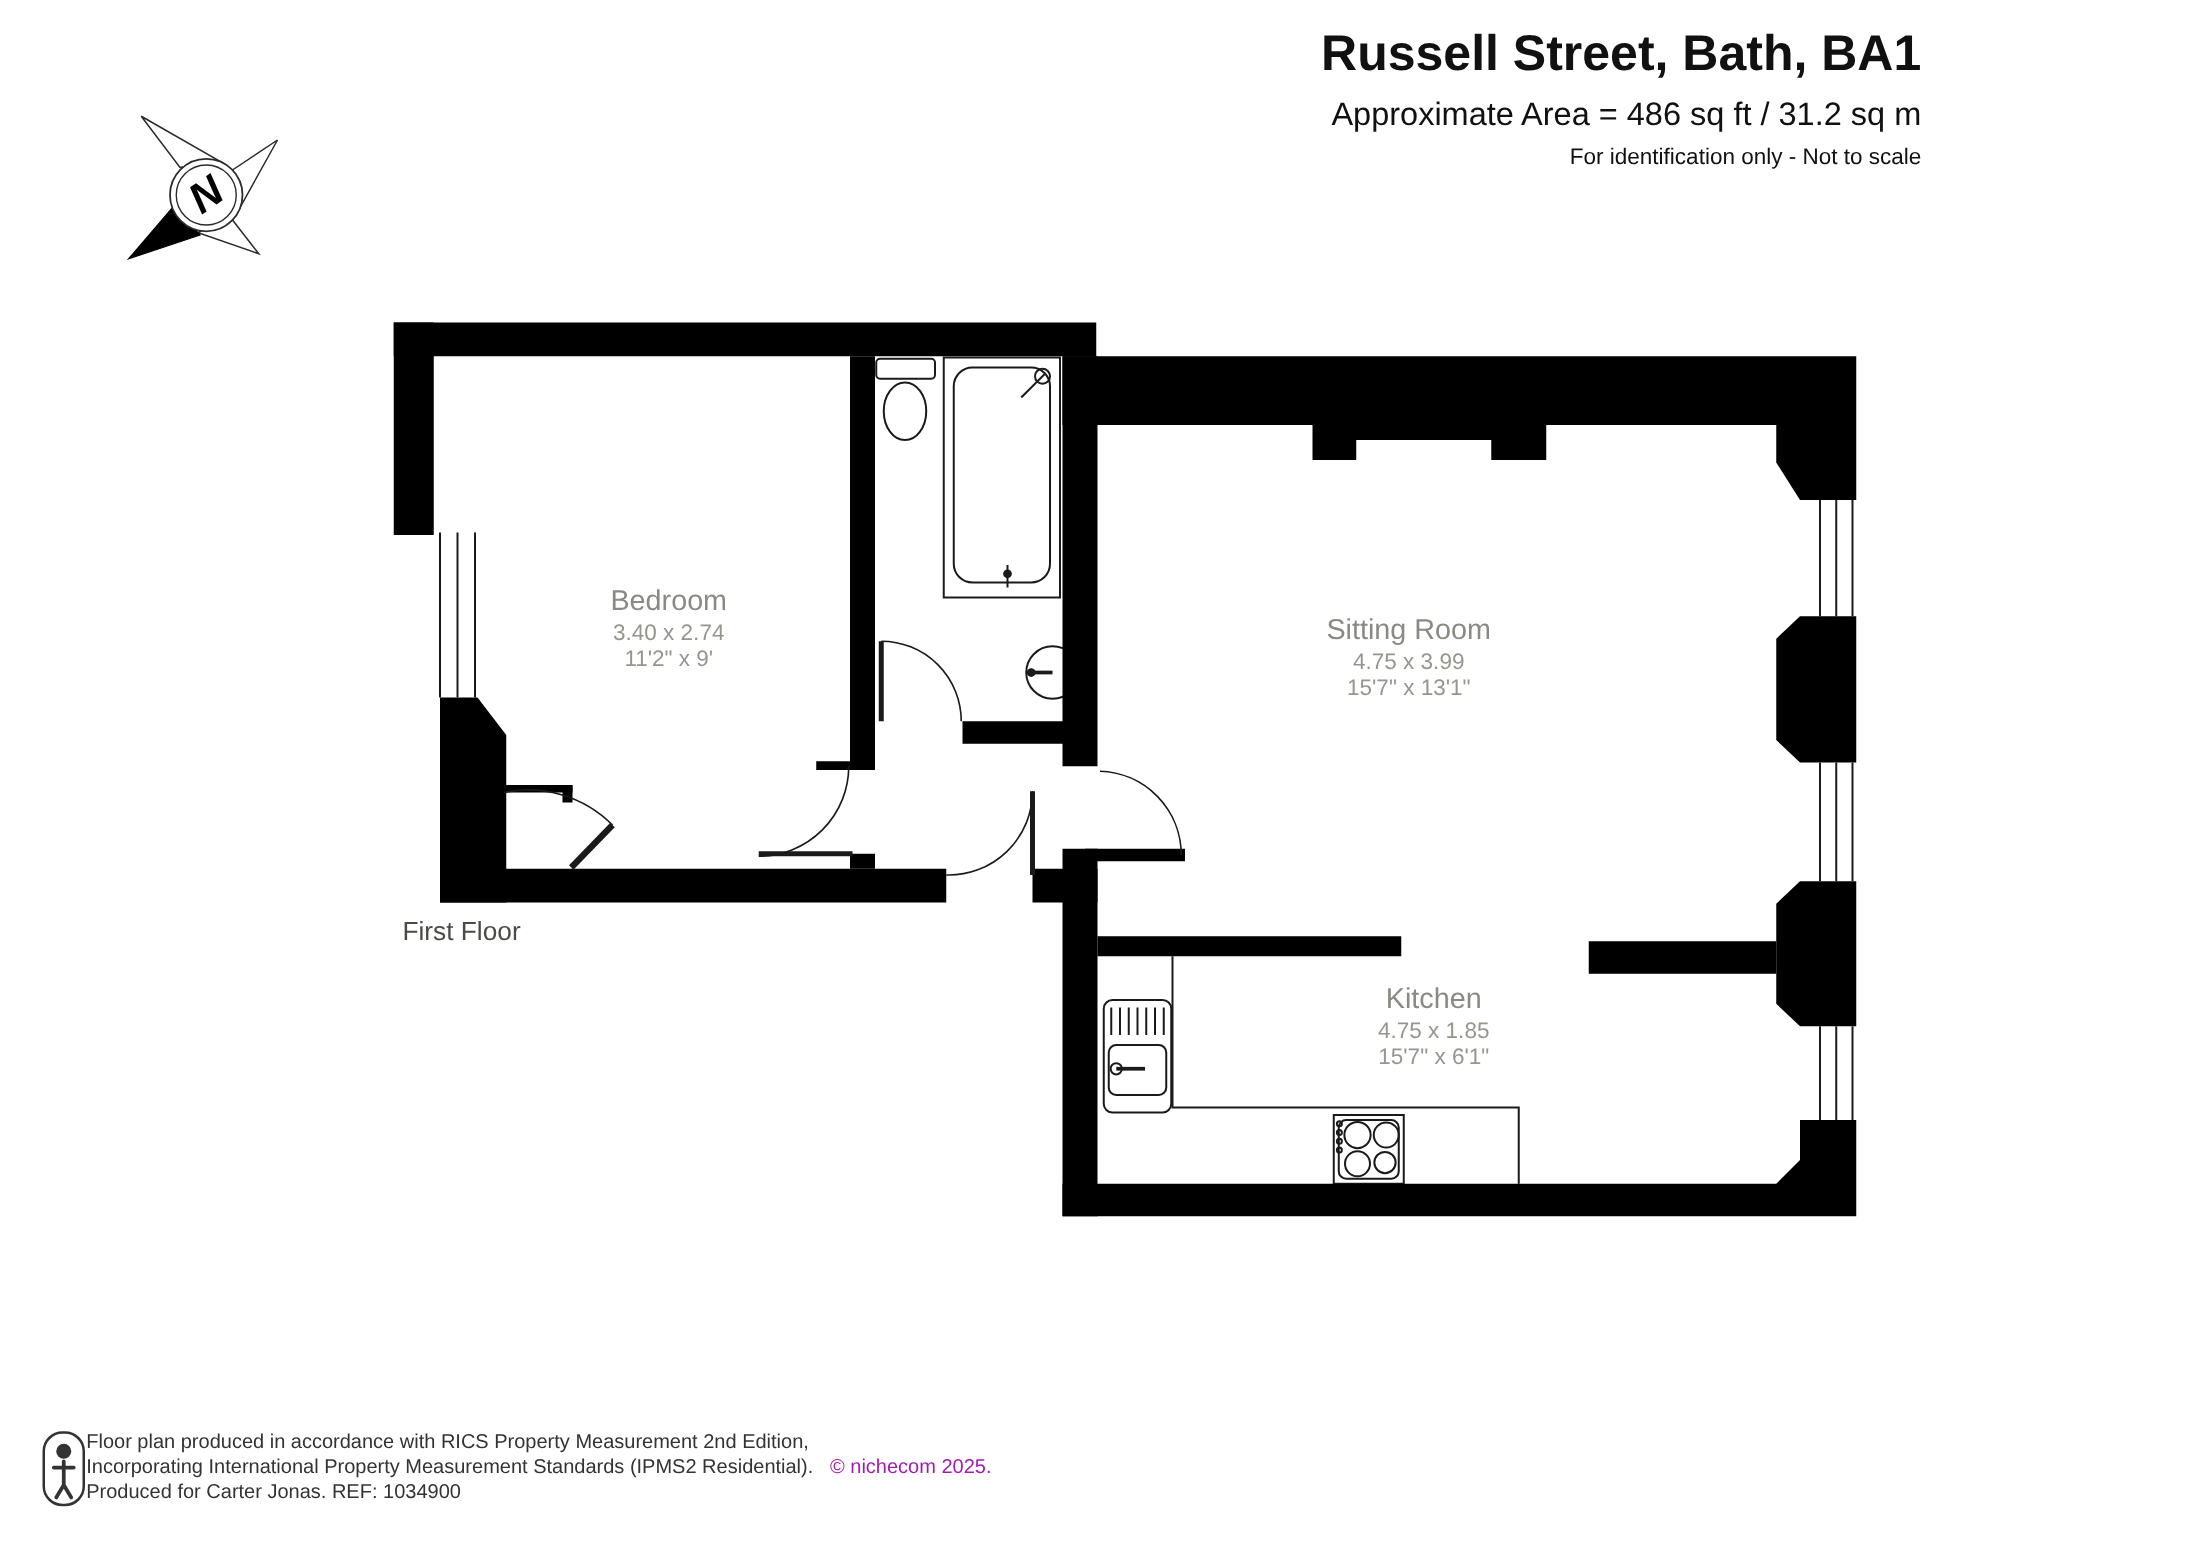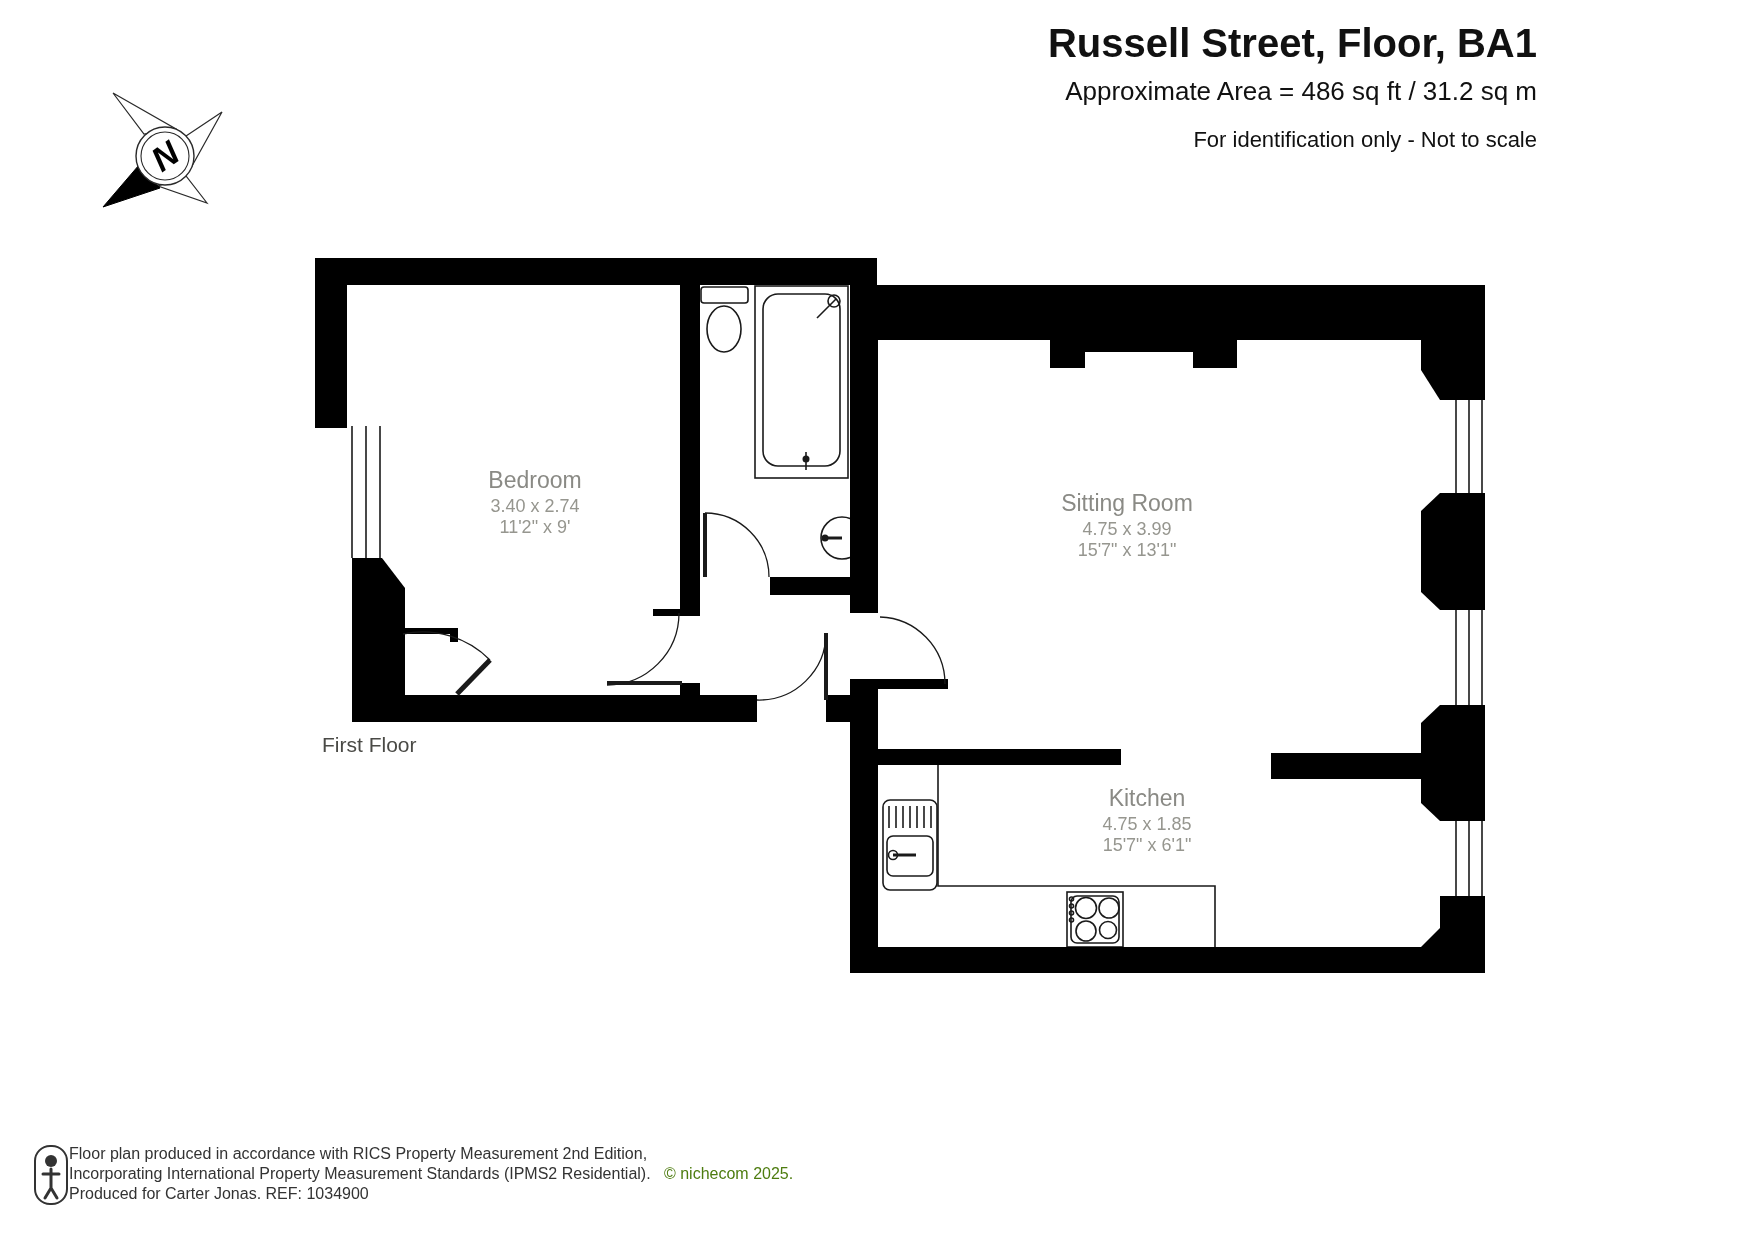--- a/index.html
+++ b/index.html
@@ -9,39 +9,39 @@
     background:#ffffff;
     font-family:"Liberation Sans", sans-serif;
     overflow:hidden;
   }
   #header{
     position:absolute;top:22px;right:218px;
     text-align:right;color:#111111;
   }
   #header .title{font-size:40px;font-weight:bold;letter-spacing:0px;line-height:1.05;}
   #header .area{font-size:26px;margin-top:12px;}
-  #header .note{font-size:22px;margin-top:20px;}
+  #header .note{font-size:18px;margin-top:8px;}
   #plan-svg{position:absolute;left:0;top:0;}
   .room-name{fill:#8a8a85;font-size:23px;font-family:"Liberation Sans",sans-serif;}
   .room-dim{fill:#96968f;font-size:18px;font-family:"Liberation Sans",sans-serif;}
   .floor-label{fill:#4a4a46;font-size:21px;font-family:"Liberation Sans",sans-serif;}
   #footer{
     position:absolute;left:33px;top:1144px;
     display:flex;align-items:flex-start;
     color:#333333;font-size:16px;line-height:20px;
   }
-  #footer .copyright{color:#4d7c0f;}
+  #footer .copyright{color:#a21caf;}
 </style>
 </head>
 <body>
 
 <div id="canvas">
 
   <div id="header">
-    <div class="title">Russell Street, Floor, BA1</div>
+    <div class="title">Russell Street, Bath, BA1</div>
     <div class="area">Approximate Area = 486 sq ft / 31.2 sq m</div>
     <div class="note">For identification only - Not to scale</div>
   </div>
 
   <svg id="plan-svg" width="1755" height="1241" viewBox="0 0 1755 1241">
 
     <g>
 
       <polygon points="113,93 144,134 176,129" fill="#ffffff" stroke="#2a2a2a" stroke-width="1.2"></polygon>
       <polygon points="222,112 186,136 192,166" fill="#ffffff" stroke="#2a2a2a" stroke-width="1.2"></polygon>

